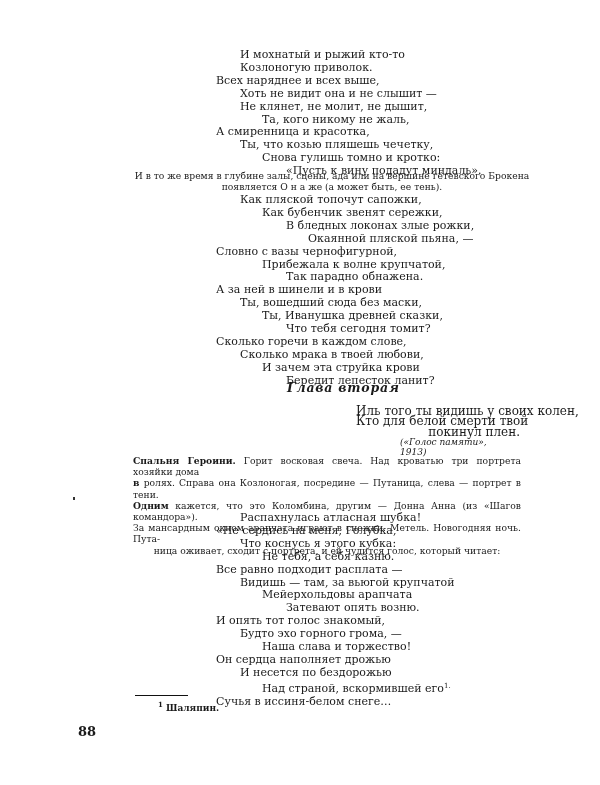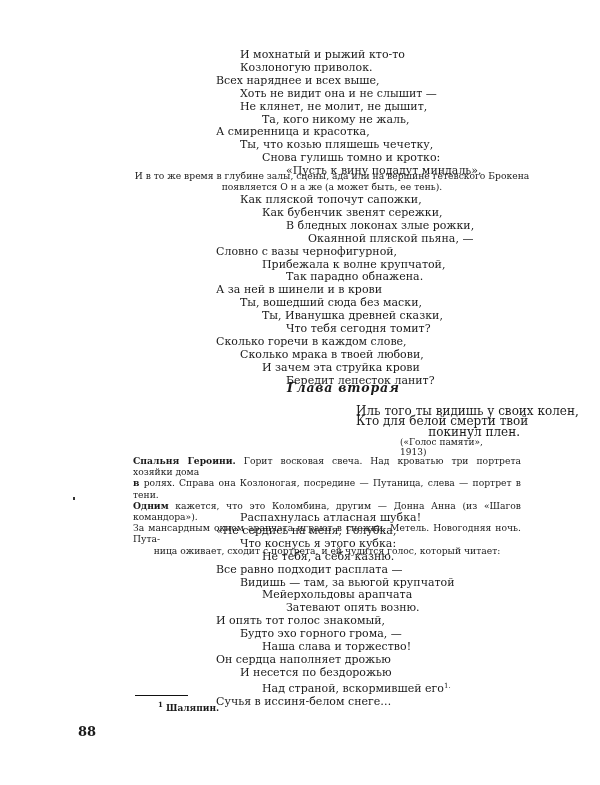--- a/index.html
+++ b/index.html
@@ -7,21 +7,21 @@
          font-family: "DejaVu Serif", "Liberation Serif", serif; color: #1a1a1a; }
   .page { position: absolute; left: 0; top: 0; width: 503px; height: 785px; }
   .verse { position: absolute; font-size: 11px; line-height: 12.9px; }
   .line { white-space: nowrap; display: block; }
   .stage { position: absolute; font-size: 9.2px; line-height: 11.2px; text-align: justify; }
   .stage.c { text-align: center; }
   .heading { position: absolute; left: 287px; top: 380px; font-size: 12.5px;
              font-weight: bold; font-style: italic; letter-spacing: 0.8px; }
   .epi { position: absolute; left: 356px; top: 406px; font-size: 12px; line-height: 10.4px; }
   .epi .r { display:block; text-align: right; width: 164px; }
-  .epi-src { position: absolute; left: 400px; top: 437px; font-size: 9px; }
+  .epi-src { position: absolute; left: 400px; top: 437px; font-size: 9px; font-style: italic; }
   .bold { font-weight: bold; }
   .fn-rule { position: absolute; left: 135px; top: 695px; width: 53px; border-top: 1px solid #111; }
   .fn { position: absolute; left: 158px; top: 700px; font-size: 9px; font-weight: bold; }
   .fn sup, .verse sup { font-size: 7px; vertical-align: 4px; }
   .pageno { position: absolute; left: 78px; top: 724px; font-size: 13px; font-weight: bold; }
   .dot { position: absolute; left: 73px; top: 497px; width: 2px; height: 3px; background:#333; }
 </style>
 </head>
 <body>
 

